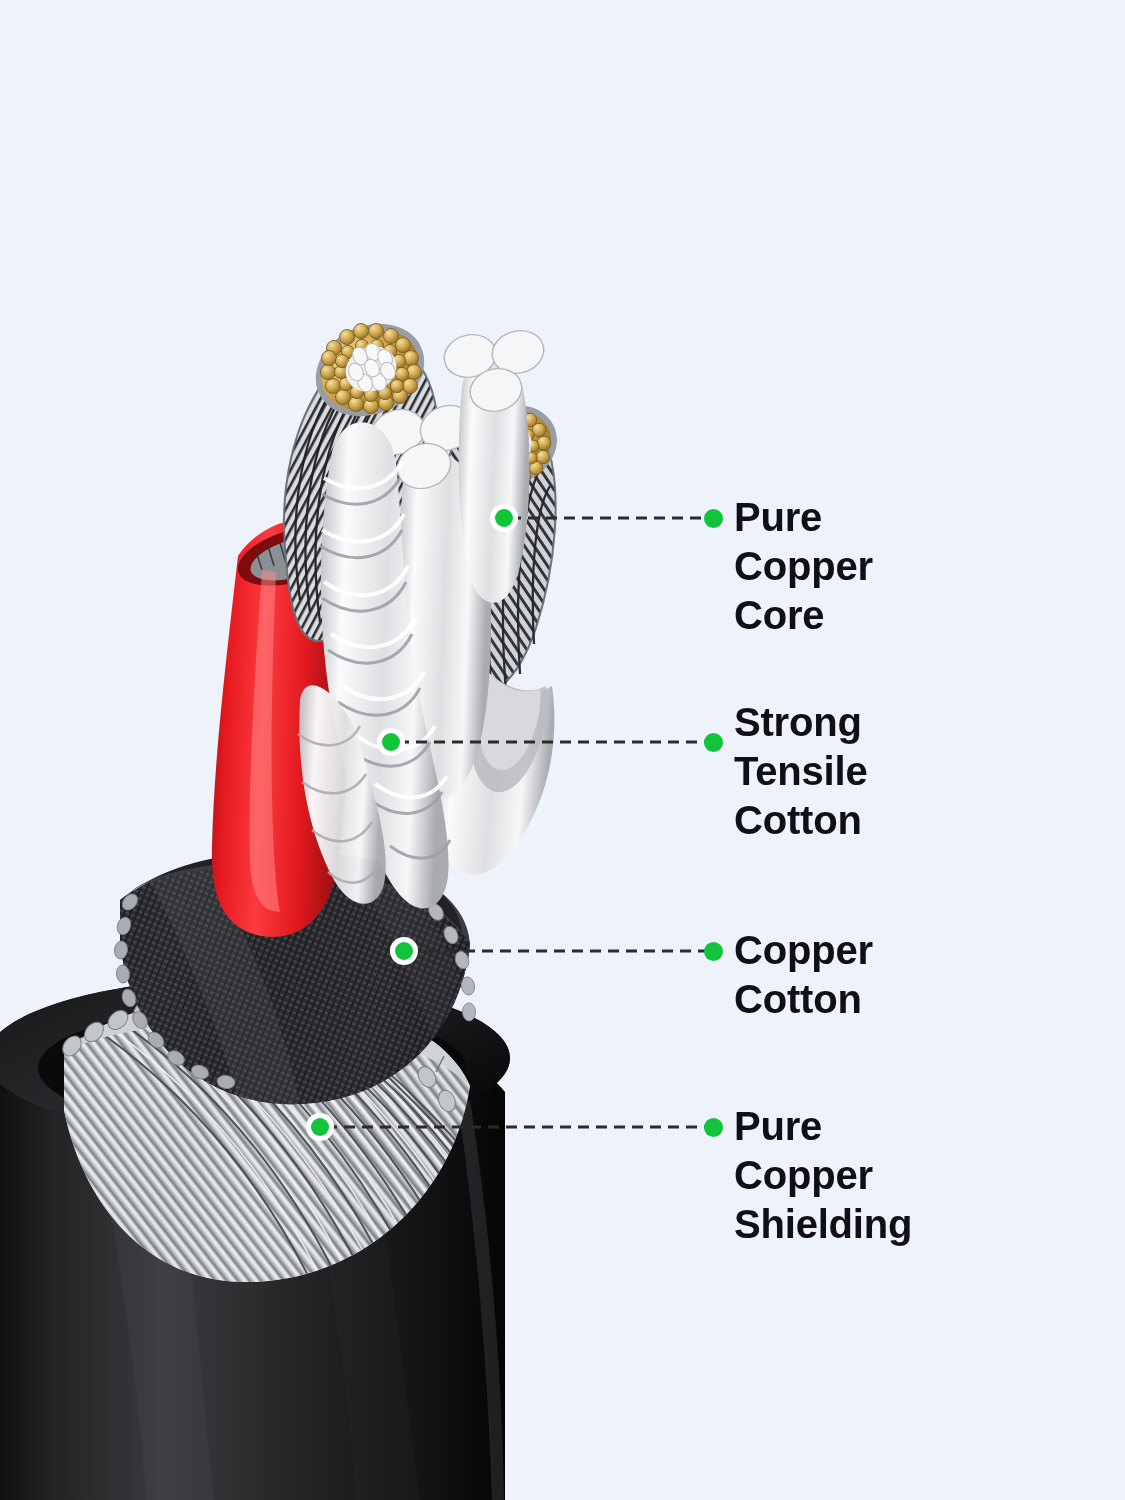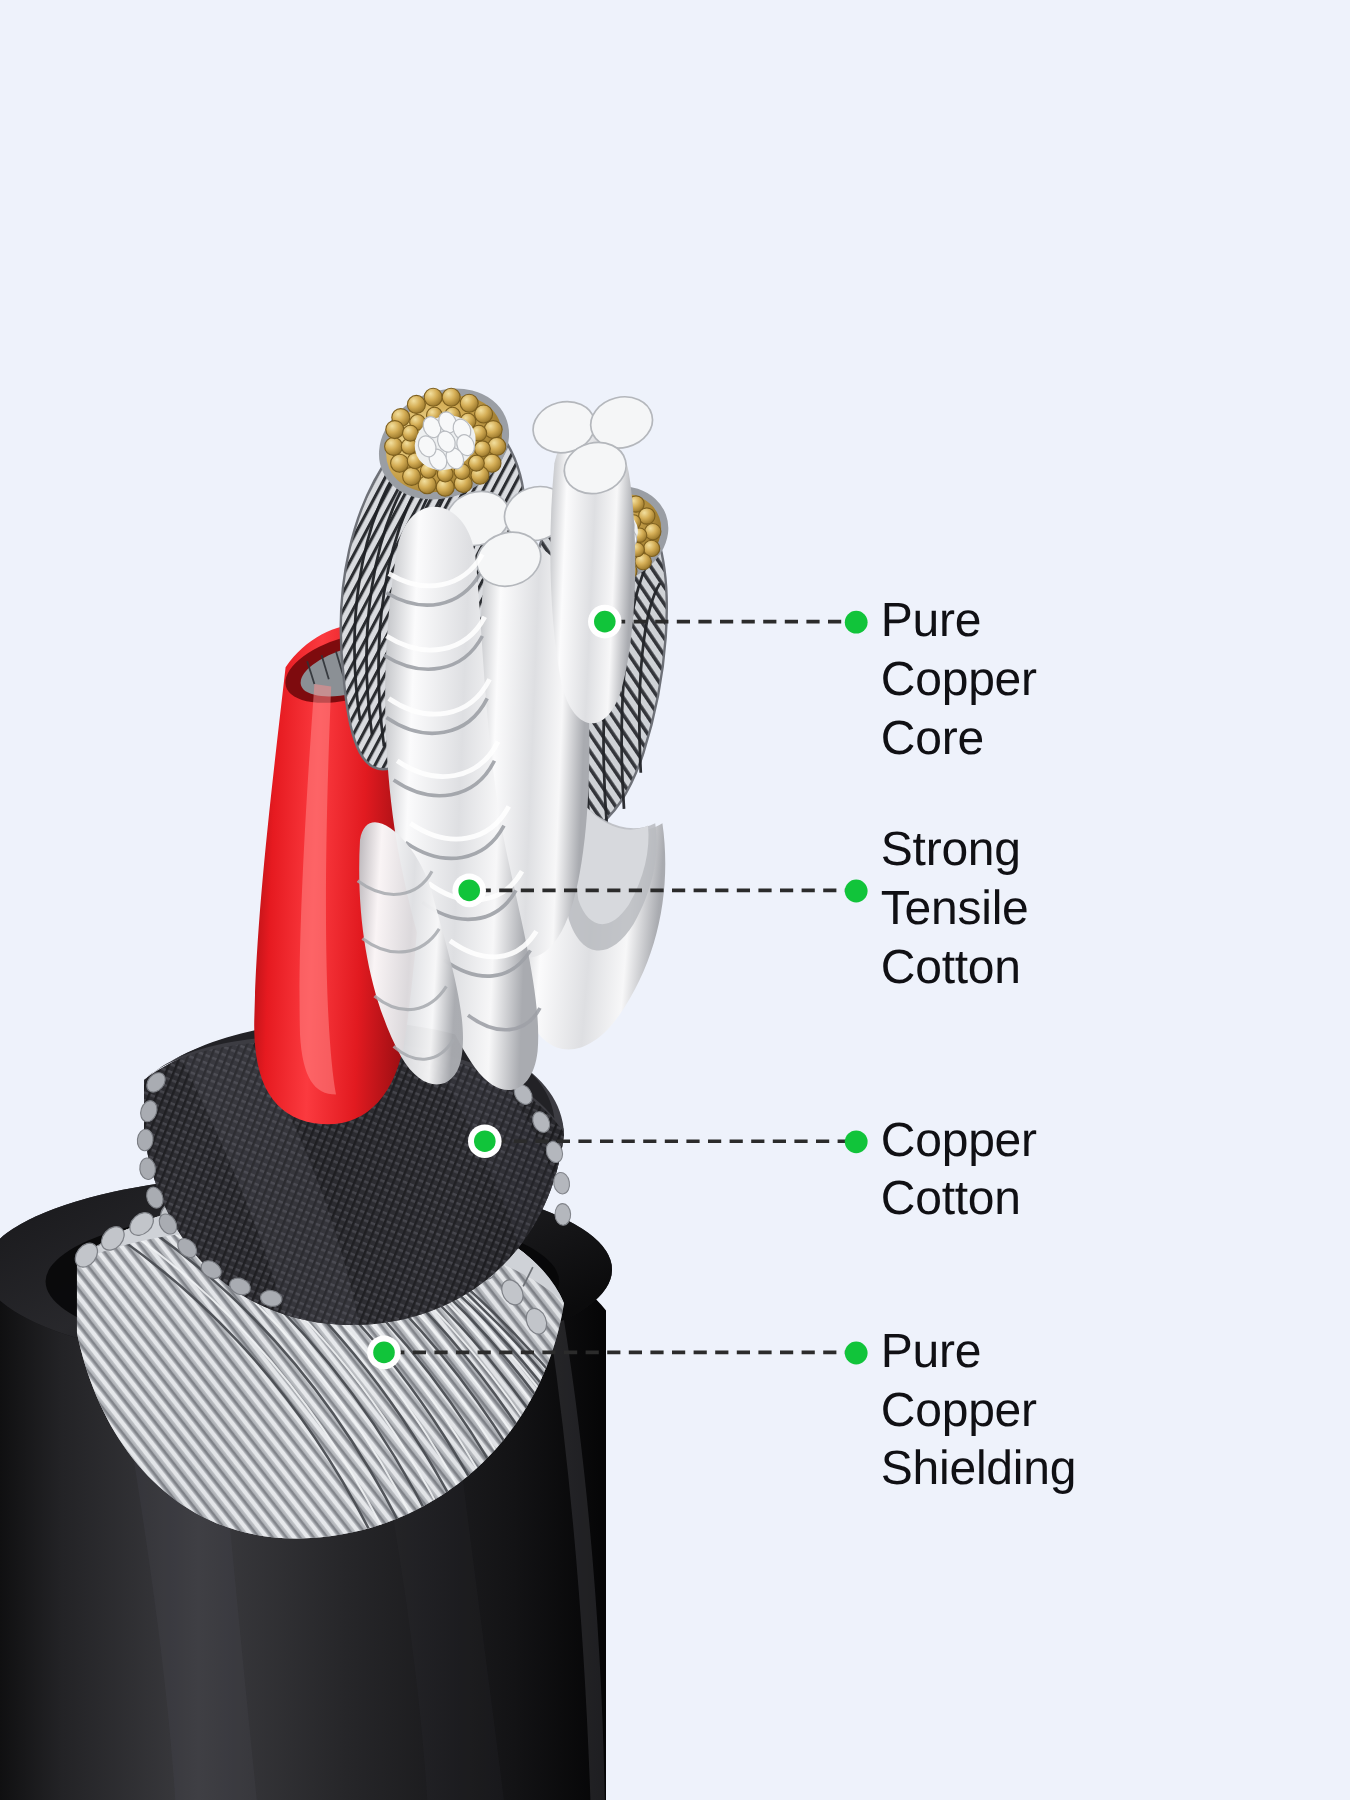--- a/index.html
+++ b/index.html
@@ -37,21 +37,21 @@
   .stage{position:absolute;left:0;top:0;width:1125px;height:1500px;}
   .stage svg{position:absolute;left:0;top:0;}
 
   
   .callout{position:absolute;}
   .callout .lbl{
     position:absolute;
     font-size:40px;
     line-height:49px;
     color:#101014;
-    font-weight:400;
+    font-weight:700;
     letter-spacing:-0.2px;
     white-space:pre-line;
   }
   .dot-end{
     position:absolute;width:19px;height:19px;border-radius:50%;
     background:#11c43a;
   }
   .dot-src{
     position:absolute;width:18px;height:18px;border-radius:50%;
     background:#11c43a;
@@ -557,21 +557,21 @@
   <div class="callout">
     <div class="dot-src" style="left:495px;top:509px;"></div>
     <div class="dot-end" style="left:704px;top:509px;"></div>
     <div class="lbl" style="left:734px;top:493px;">Pure Copper
 Core</div>
   </div>
 
   <div class="callout">
     <div class="dot-src" style="left:382px;top:733px;"></div>
     <div class="dot-end" style="left:704px;top:733px;"></div>
-    <div class="lbl" style="left:734px;top:684px;">Strong Tensile
+    <div class="lbl" style="left:734px;top:698px;">Strong Tensile
 Cotton</div>
   </div>
 
   <div class="callout">
     <div class="dot-src" style="left:395px;top:942px;"></div>
     <div class="dot-end" style="left:704px;top:942px;"></div>
     <div class="lbl" style="left:734px;top:926px;">Copper Cotton</div>
   </div>
 
   <div class="callout">

